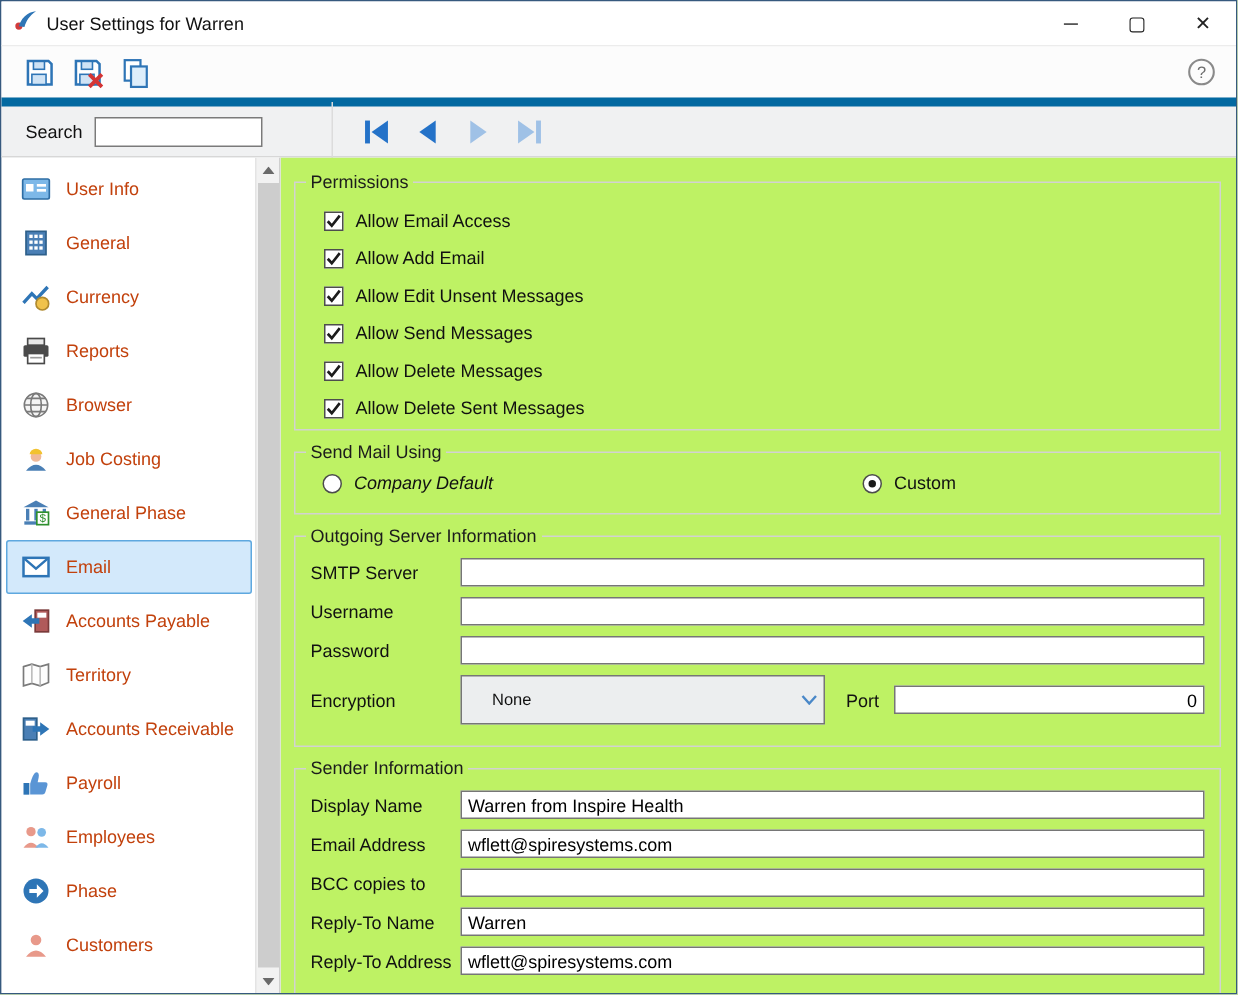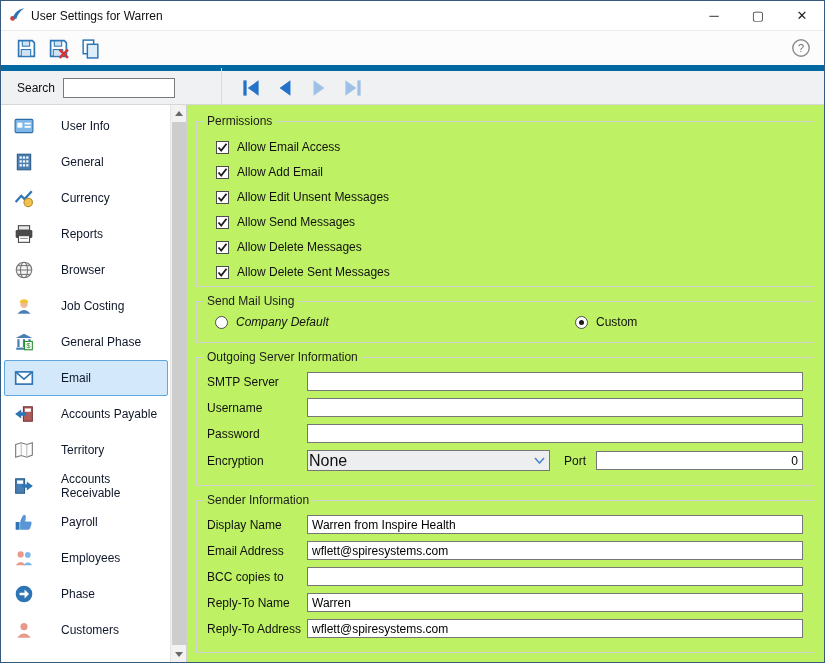--- a/index.html
+++ b/index.html
@@ -22,21 +22,21 @@
   .search-input { width:112px; height:20px; border:1px solid #7a7a7a; background:#fff; font:12px "Liberation Sans",sans-serif; padding:0 4px; }
   .vsep { width:1px; height:40px; background:#dcdcdc; margin-left:46px; }
   .navgroup { display:flex; align-items:center; gap:8px; padding-left:16px; }
   .nav-ic { width:26px; height:26px; display:flex; align-items:center; justify-content:center; }
 
   
   .body { flex:1; display:flex; overflow:hidden; }
 
   
   .sidebar { width:186px; background:#fff; border-right:1px solid #cfcfcf; position:relative; padding-top:3px; flex-shrink:0; }
-  .side-item { height:36px; display:flex; align-items:center; gap:26px; padding:0 4px 0 8px; margin:0 18px 0 3px; font-size:12px; color:#0f172a; border:1px solid transparent; border-radius:2px; }
+  .side-item { height:36px; display:flex; align-items:center; gap:9px; padding:0 4px 0 8px; margin:0 18px 0 3px; font-size:12px; color:#c2410c; border:1px solid transparent; border-radius:2px; }
   .side-item.selected { background:#d3e9fb; border-color:#5ea8df; }
   .side-item .ic { width:22px; height:22px; display:flex; align-items:center; justify-content:center; flex-shrink:0; }
   .scrollbar { position:absolute; top:0; right:0; width:16px; height:100%; background:#f2f2f2; border-left:1px solid #e4e4e4; }
   .sb-arrow { height:16px; display:flex; align-items:center; justify-content:center; }
   .sb-arrow svg { display:block; }
   .sb-thumb { position:absolute; top:17px; left:1px; width:14px; height:calc(100% - 34px); background:#cdcdcd; }
   .sb-bottom { position:absolute; bottom:0; left:0; width:100%; }
 
   
   .content { flex:1; background:#bef264; padding:9px 10px 0 9px; overflow:hidden; }
@@ -49,21 +49,21 @@
   .radio-row { display:flex; align-items:center; height:26px; margin-left:8px; font-size:12px; color:#111; }
   .radio-opt { display:flex; align-items:center; gap:8px; }
   .radio-opt.first { width:360px;font-style:italic; }
   .radio { width:13px; height:13px; border:1px solid #4d4d4d; border-radius:50%; background:#fff; position:relative; flex-shrink:0; }
   .radio.on::after { content:""; position:absolute; inset:3px; background:#1a1a1a; border-radius:50%; }
 
   .form-row { display:flex; align-items:center; margin:7px 0 7px 0; }
   .form-label { width:100px; font-size:12px; color:#111; flex-shrink:0; }
   .tbox { flex:1; height:19px; border:1px solid #767676; background:#fff; font:12px "Liberation Sans",sans-serif; padding:0 4px; min-width:0; }
   .tbox.right { text-align:right; }
-  .combo { width:243px; height:21px; border:1px solid #767676; background:#eceeef; display:flex; align-items:center; padding-left:1px; font-size:16px; color:#111; flex-shrink:0; }
+  .combo { width:243px; height:33px; border:1px solid #767676; background:#eceeef; display:flex; align-items:center; padding-left:20px; font-size:11px; color:#111; flex-shrink:0; }
   .combo .chev { margin-left:auto; width:20px; display:flex; justify-content:center; align-items:center; }
   .port-label { font-size:12px; color:#111; padding:0 10px 0 14px; flex-shrink:0; }
 </style>
 </head>
 <body>
 
 <div class="window">
 
   <div class="titlebar">
     <span class="ic">

